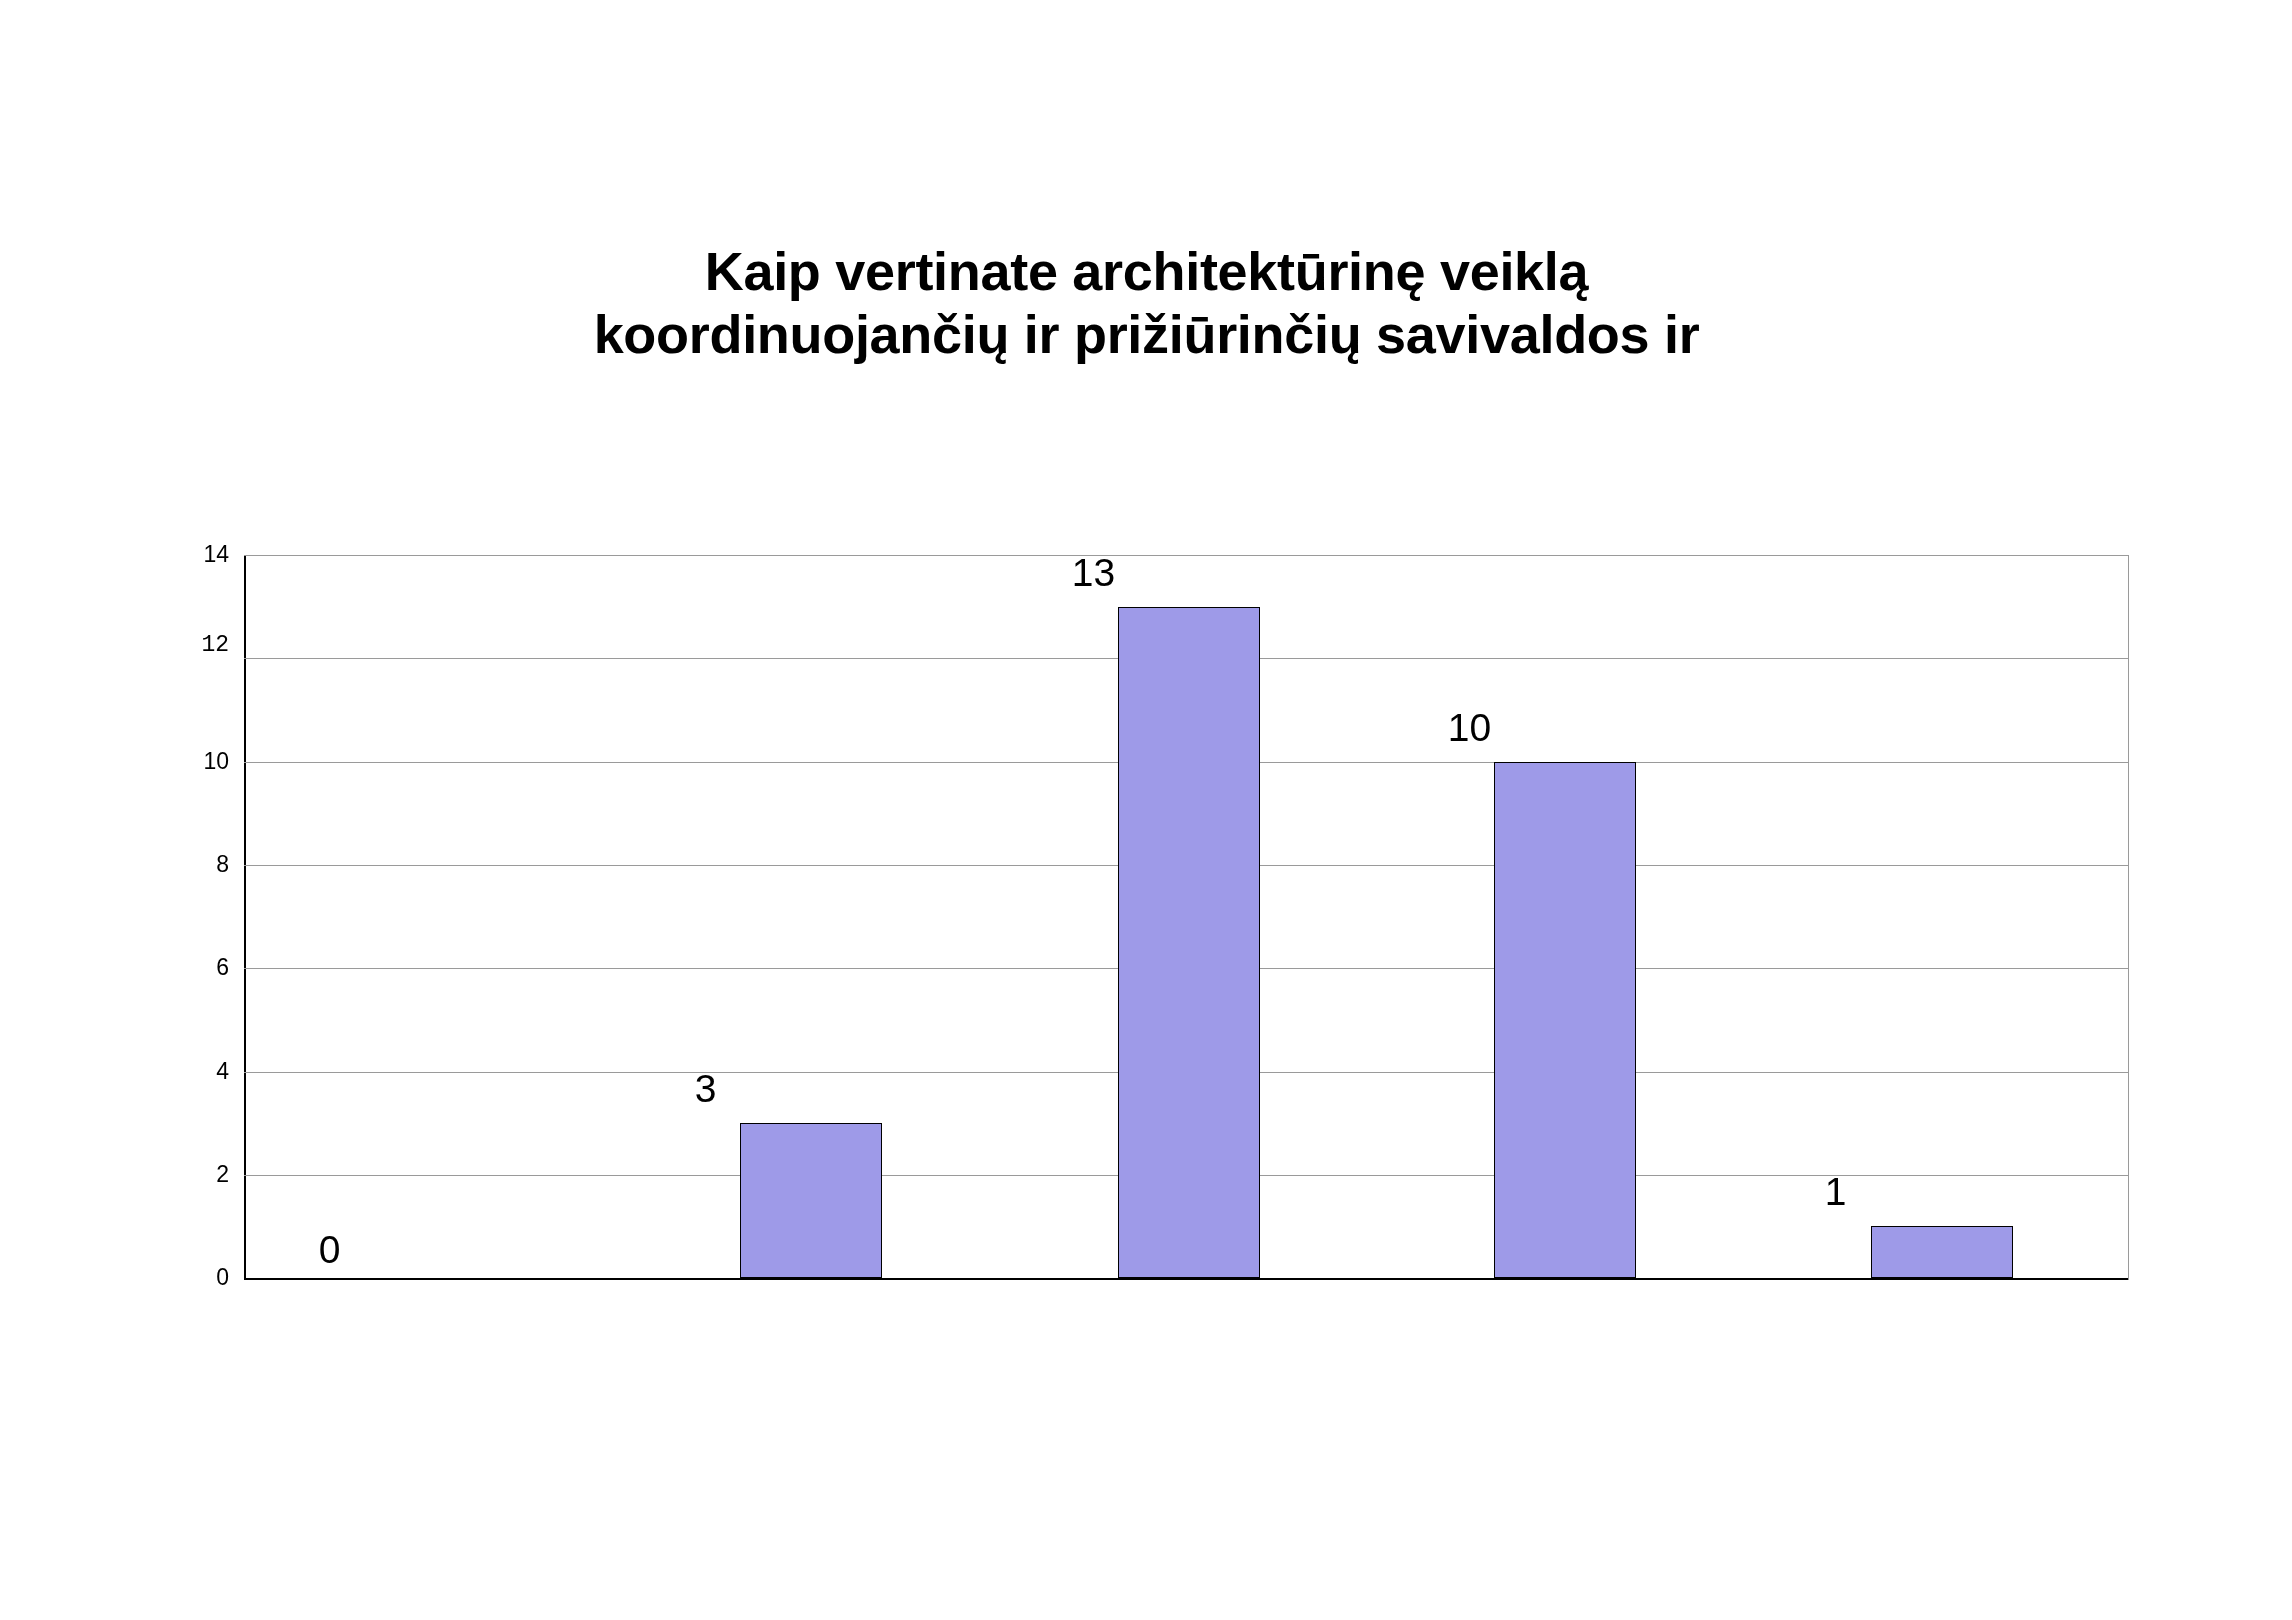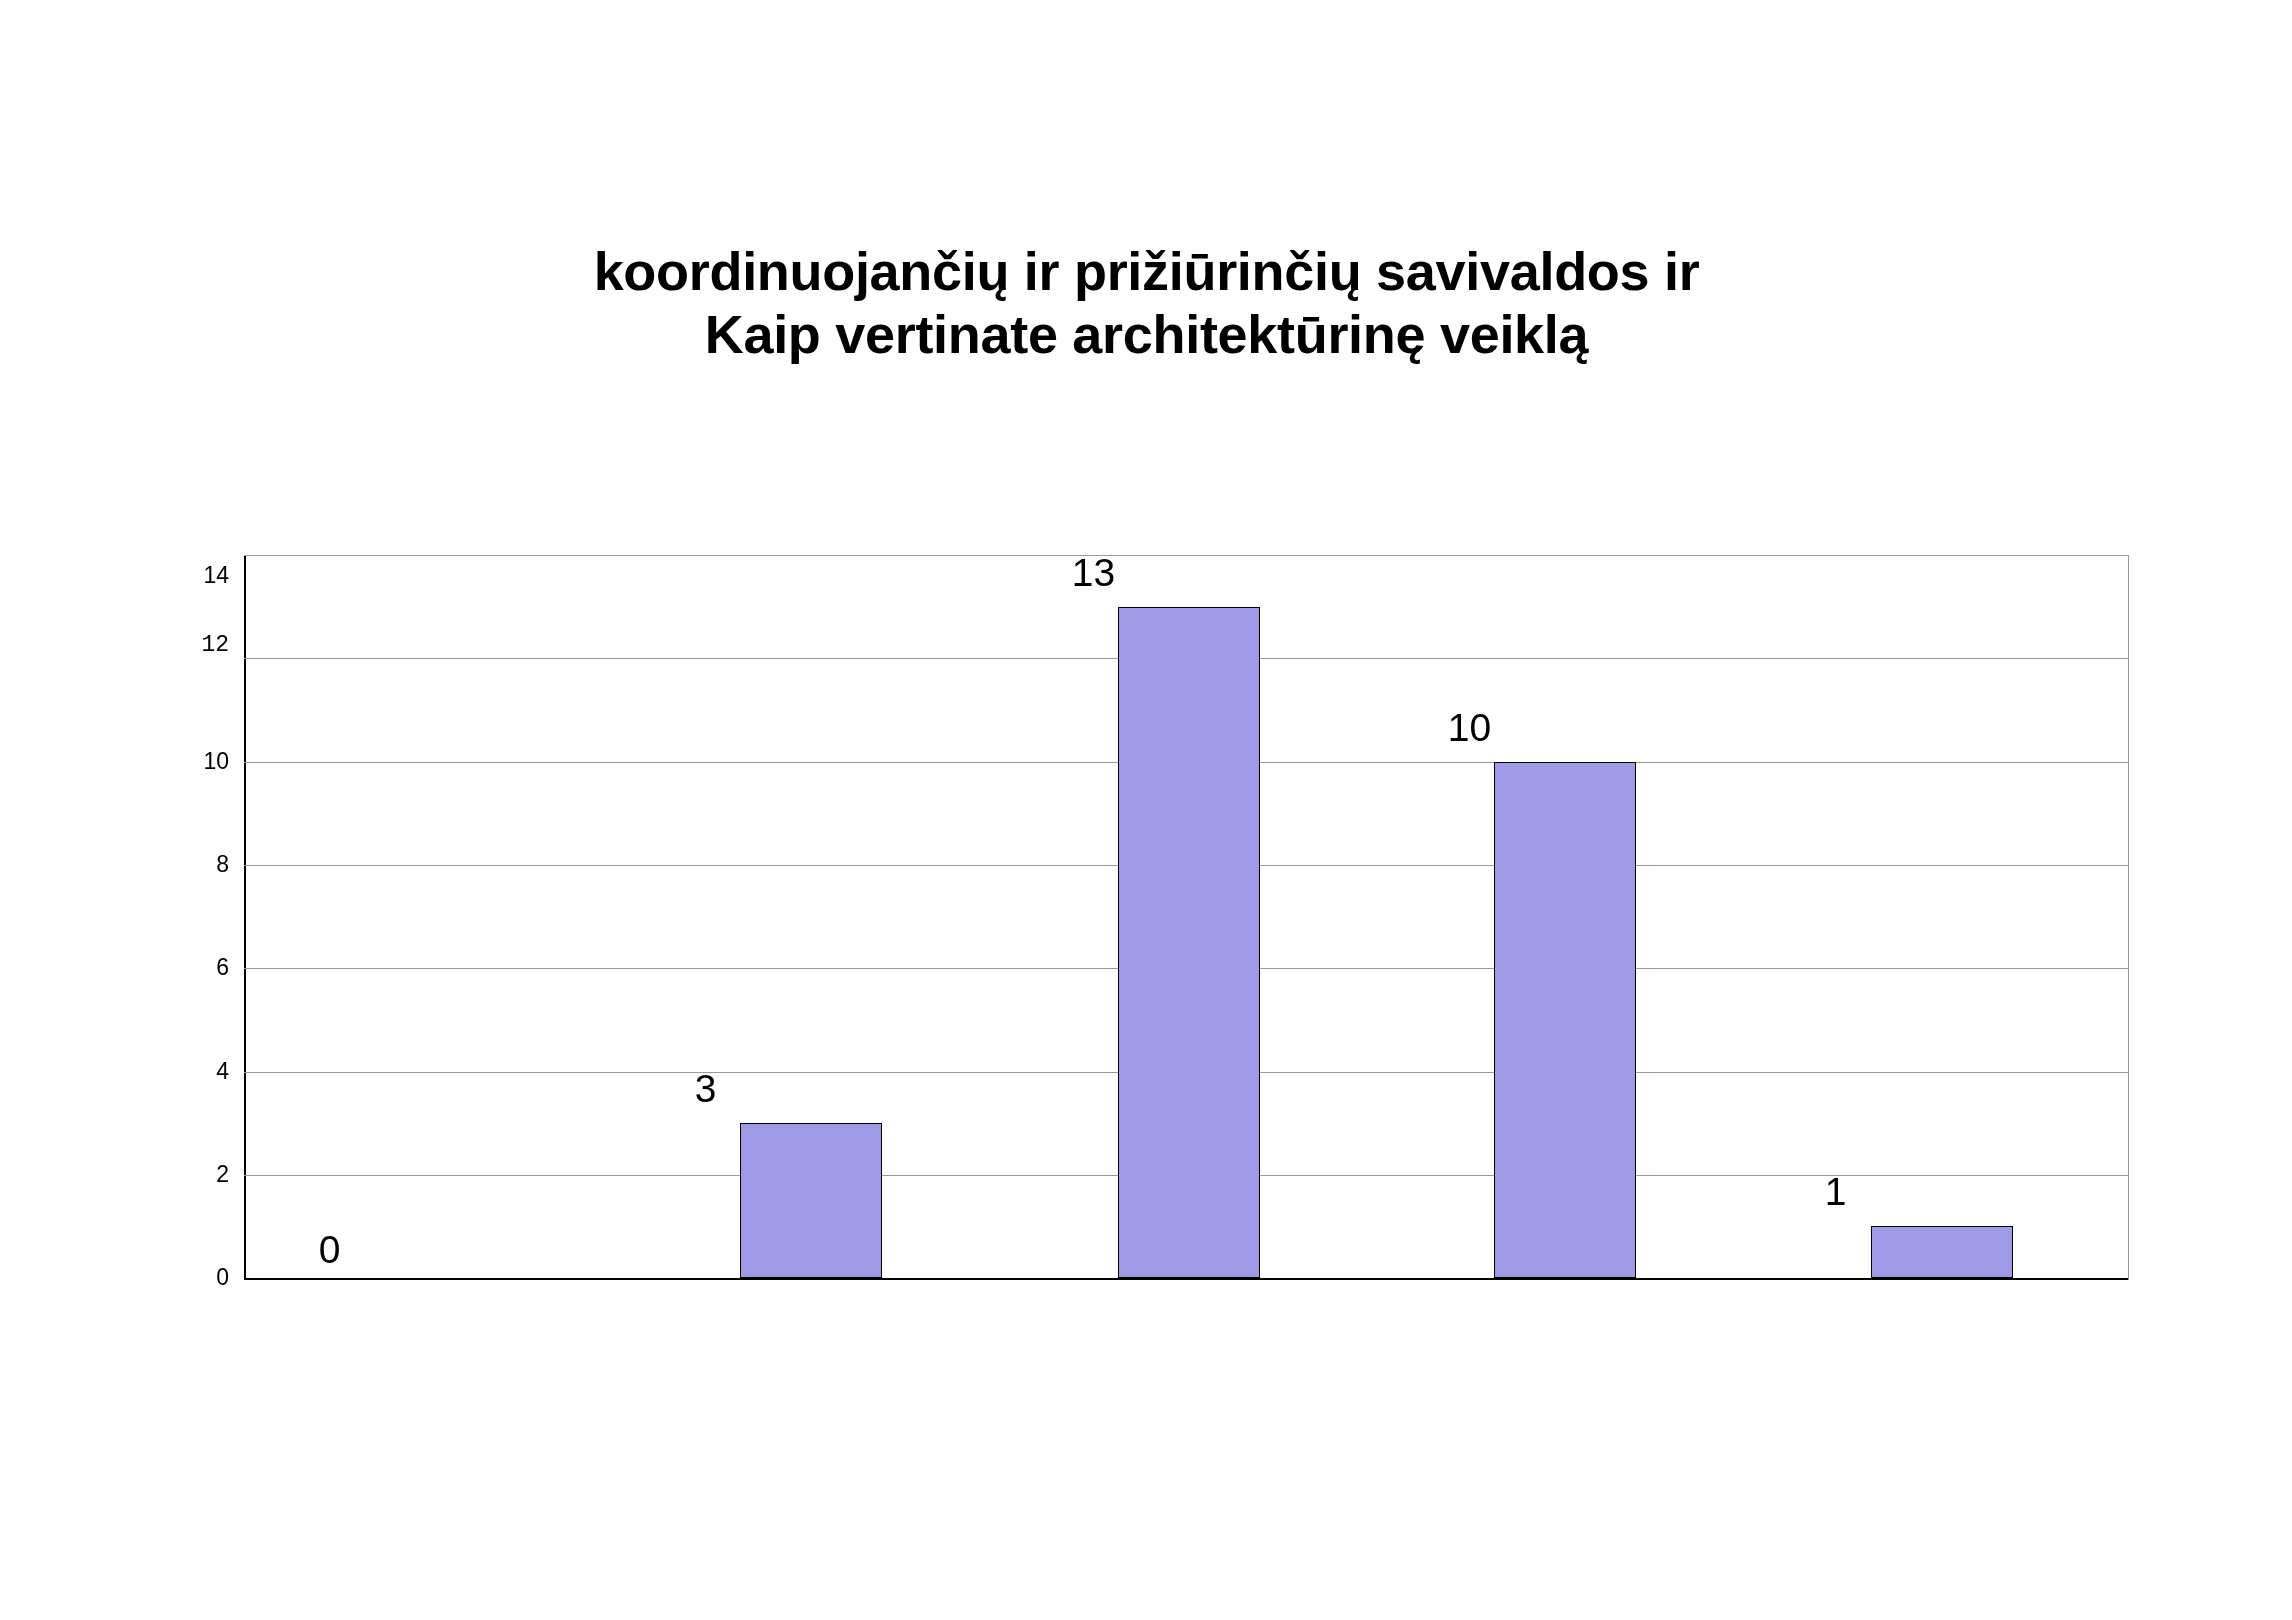--- a/index.html
+++ b/index.html
@@ -136,39 +136,39 @@
     line-height: 45px;
     white-space: nowrap;
   }
 </style>
 </head>
 <body>
 
 <div class="page">
 
   <div class="chart-title">
+    <span class="tline">Kaip vertinate architektūrinę veiklą</span>
     <span class="tline">koordinuojančių ir prižiūrinčių savivaldos ir</span>
-    <span class="tline">Kaip vertinate architektūrinę veiklą</span>
   </div>
 
   <div class="plot-wrap">
 
     <div class="plot-area"></div>
     <div class="plot-frame-top"></div>
     <div class="plot-frame-right"></div>
 
     <div class="gridline" style="top:0px;"></div>
     <div class="gridline" style="top:103px;"></div>
     <div class="gridline" style="top:207px;"></div>
     <div class="gridline" style="top:310px;"></div>
     <div class="gridline" style="top:413px;"></div>
     <div class="gridline" style="top:517px;"></div>
     <div class="gridline" style="top:620px;"></div>
 
-    <div class="tick-label" style="top:-11.6px;margin-top:21px;">14</div>
+    <div class="tick-label" style="top:-11.6px;">14</div>
     <div class="tick-label" style="top:79px;font-family:Liberation Mono, monospace;">12</div>
     <div class="tick-label" style="top:195px;">10</div>
     <div class="tick-label" style="top:298px;">8</div>
     <div class="tick-label" style="top:401px;">6</div>
     <div class="tick-label" style="top:505px;">4</div>
     <div class="tick-label" style="top:608px;">2</div>
     <div class="tick-label" style="top:711px;">0</div>
 
     <div class="bars">
 

